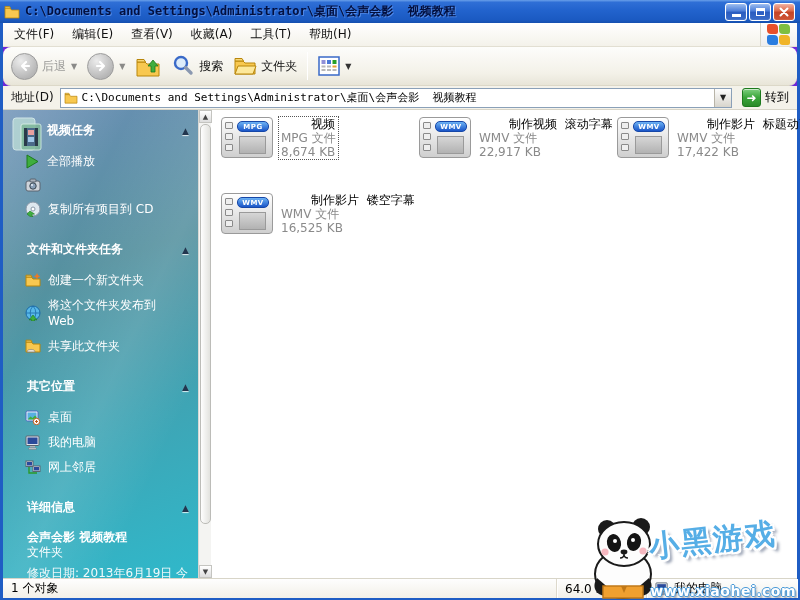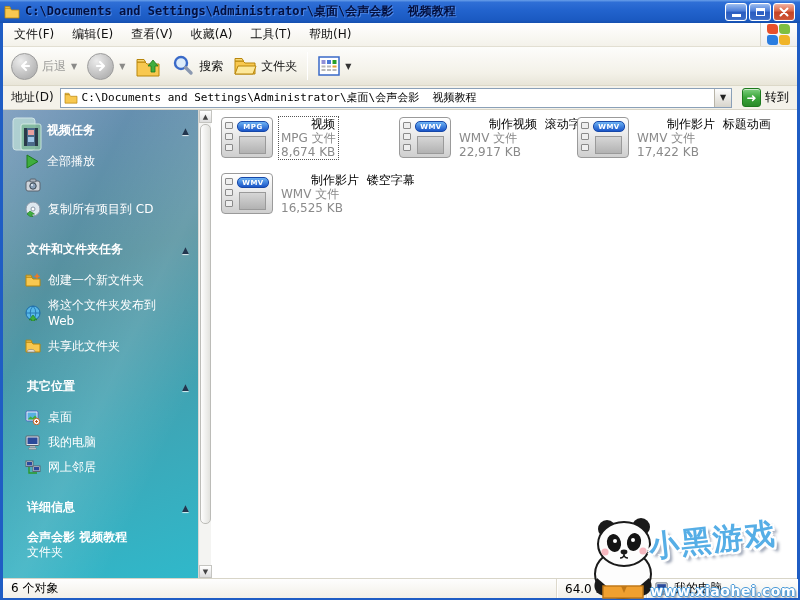--- a/index.html
+++ b/index.html
@@ -42,20 +42,21 @@
   .menubar-right{margin-left:auto;align-self:stretch;display:flex;align-items:center;
     border-left:1px solid #d8d5c8;padding:0 6px;background:linear-gradient(180deg,#fff,#eee);}
   .winlogo{width:24px;height:22px;display:grid;grid-template-columns:11px 11px;grid-template-rows:10px 10px;gap:1px;}
   .winlogo i{border-radius:2px 4px 2px 4px;}
   .wl-r{background:#e8502a;}.wl-g{background:#7ebf42;}.wl-b{background:#2a7de0;}.wl-y{background:#f0b428;}
   
   .toolbar{
     height:39px;display:flex;align-items:center;gap:2px;padding:0 4px;
     background:linear-gradient(180deg,#fdfdfb 0%,#f3f1e8 70%,#e8e5d8 100%);
     border-bottom:1px solid #dcd8c8;
+    border-radius:8px;
   }
   .tbtn{display:flex;align-items:center;gap:4px;padding:2px 4px;border-radius:3px;}
   .nav-circle{
     width:27px;height:27px;border-radius:50%;
     background:radial-gradient(circle at 35% 28%,#ececec,#b8b8b8 70%,#a8a8a8);
     border:1px solid #9c9c9c;display:flex;align-items:center;justify-content:center;
   }
   .nav-lbl{color:#9a9a98;}
   .caret{font-size:8px;color:#8a8a88;margin-left:1px;}
   .caret.dark{color:#333;}
@@ -107,21 +108,21 @@
   .sb-details .dmod{opacity:.92;margin-top:6px;}
   
   .sb-scroll{position:absolute;right:0;top:0;bottom:0;width:13px;background:#f4f4f2;border-left:1px solid #d8d8d4;}
   .sb-arrow{position:absolute;left:0;width:13px;height:13px;display:flex;align-items:center;justify-content:center;
     font-size:7px;color:#444;background:linear-gradient(180deg,#fff,#ddd);border:1px solid #c4c4c0;}
   .sb-arrow.up{top:0;}
   .sb-arrow.down{bottom:0;}
   .sb-thumb{position:absolute;left:1px;top:14px;width:11px;height:400px;border-radius:5px;
     background:linear-gradient(90deg,#fefefe,#e2e2de);border:1px solid #bcbcb8;}
   
-  .main{flex:1;padding:7px 0 0 10px;display:flex;flex-wrap:wrap;align-content:flex-start;}
+  .main{flex:1;padding:7px 0 0 10px;display:flex;flex-wrap:wrap;align-content:flex-start;gap:20px;}
   .tile{width:178px;height:56px;display:flex;gap:6px;align-items:flex-start;}
   .film-icon{width:52px;height:41px;flex:none;position:relative;border-radius:4px;
     background:linear-gradient(180deg,#ffffff,#cfcfcf);border:1px solid #9a9a9a;
     box-shadow:inset 0 1px 0 #fff;}
   .holes{position:absolute;left:3px;top:4px;display:flex;flex-direction:column;gap:4px;}
   .hole{width:8px;height:7px;background:#eee;border:1px solid #8a8a8a;border-radius:1px;}
   .badge{position:absolute;left:15px;top:3px;width:32px;height:11px;border-radius:5px;
     background:linear-gradient(180deg,#6cb2f4,#1a55c8);border:1px solid #1647a8;
     color:#fff;font-size:7px;font-weight:bold;text-align:center;line-height:11px;letter-spacing:.5px;}
   .frame{position:absolute;left:17px;top:18px;width:27px;height:18px;
@@ -383,20 +384,21 @@
         </div>
 
         <div class="sb-section">
           <div class="sb-header">
             <span class="hd">详细信息</span>
             <span class="collapse">▲</span>
           </div>
           <div class="sb-details">
             <div class="dname">会声会影 视频教程</div>
             <div class="dtype">文件夹</div>
+            <div class="dmod">修改日期: 2013年6月19日 今</div>
           </div>
         </div>
 
         <div class="sb-scroll">
           <div class="sb-arrow up">▲</div>
           <div class="sb-thumb"></div>
           <div class="sb-arrow down">▼</div>
         </div>
       </div>
 
@@ -467,21 +469,21 @@
             <div class="t-name">制作影片  镂空字幕</div>
             <div class="t-type">WMV 文件</div>
             <div class="t-size">16,525 KB</div>
           </div>
         </div>
 
       </div>
     </div>
 
     <div class="statusbar">
-      <div class="st-pane st-left">6 个对象</div>
+      <div class="st-pane st-left">1 个对象</div>
       <div class="st-pane st-size">64.0 MB</div>
       <div class="st-pane st-loc">
         <svg width="14" height="13" viewBox="0 0 16 15">
             <rect x="1" y="1" width="13" height="9.5" rx="1" fill="#dfe6ee" stroke="#5a6470"></rect>
             <rect x="2.5" y="2.5" width="10" height="6.5" fill="#2a4a9a"></rect>
             <rect x="5" y="11" width="5" height="1.6" fill="#aab2bc"></rect>
             <rect x="3.5" y="12.8" width="8" height="1.6" rx="0.8" fill="#cfd4da" stroke="#5a6470" stroke-width="0.5"></rect>
           </svg>
         <span>我的电脑</span>
       </div>

